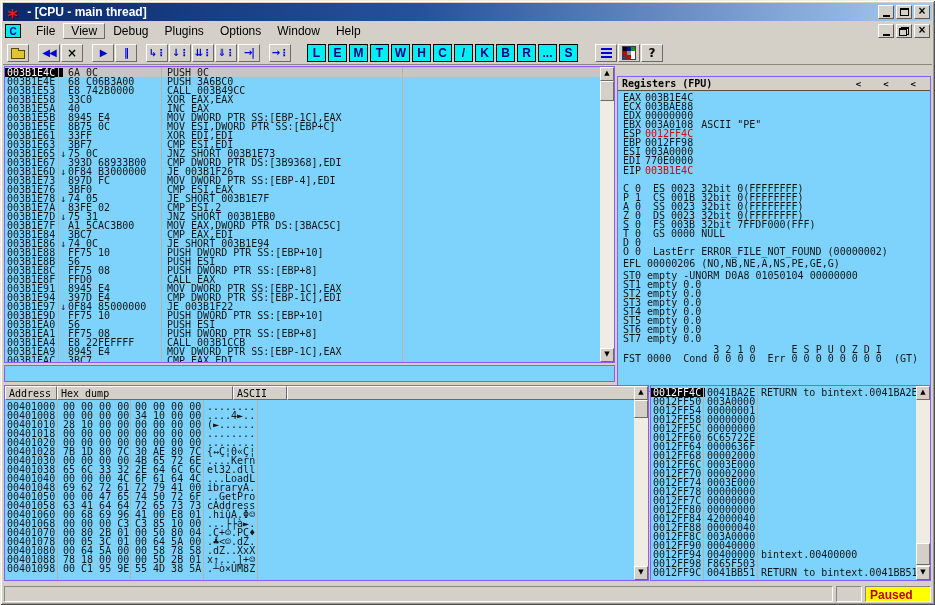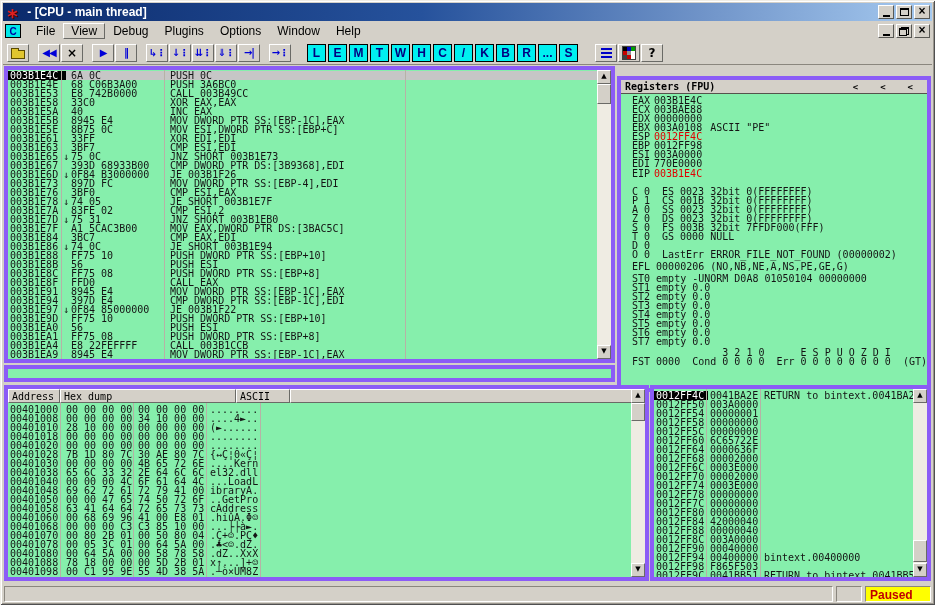--- a/index.html
+++ b/index.html
@@ -38,21 +38,21 @@
   .tglyph{color:#0000d8;font:bold 10px "DejaVu Sans",sans-serif;white-space:nowrap;letter-spacing:-1px;}
   .tglyph.black{color:#000;font-size:12px;letter-spacing:0;}
   .folder-shape{width:14px;height:9px;background:#e0c530;border:1px solid #5a4a00;position:relative;margin-top:3px;box-sizing:border-box;}
   .folder-shape::before{content:"";position:absolute;top:-3px;left:-1px;width:6px;height:2px;background:#e0c530;border:1px solid #5a4a00;border-bottom:none;}
   .list-shape{width:11px;height:10px;background:repeating-linear-gradient(to bottom,#0000c8 0 2px,transparent 2px 4px);}
   .palette-shape{width:12px;height:12px;display:grid;grid-template-columns:repeat(3,1fr);grid-template-rows:repeat(3,1fr);border:1px solid #404040;}
   .pcell{width:100%;height:100%;}
   .lbtn{width:19px;height:18px;margin-right:2px;background:#00f0f0;border:1px solid #000;box-sizing:border-box;
         color:#000080;font:bold 12px "Liberation Sans",sans-serif;display:flex;align-items:center;justify-content:center;flex:0 0 auto;}
   
-  .pane{position:absolute;background:#86efac;border:4px solid #8b5cf6;box-sizing:border-box;overflow:hidden;}
+  .pane{position:absolute;background:#7dd3fc;border:1px solid #8b5cf6;box-sizing:border-box;overflow:hidden;}
   .mono{font-family:"DejaVu Sans Mono",monospace;font-size:10px;color:#141414;white-space:pre;}
   #disasm{left:4px;top:66px;width:611px;height:297px;}
   #infopane{left:4px;top:365px;width:611px;height:17px;}
   #registers{left:617px;top:76px;width:314px;height:316px;}
   #dump{left:4px;top:385px;width:645px;height:196px;}
   #stack{left:650px;top:385px;width:281px;height:196px;}
   .vsep{position:absolute;top:0;bottom:0;width:1px;background:#b6b2a6;z-index:3;}
   
   #disasm-rows{position:absolute;left:0;top:0;right:14px;bottom:0;padding-top:1px;}
   .drow{position:relative;height:9px;line-height:9px;}
@@ -62,21 +62,21 @@
   .jarr{position:absolute;left:55px;}
   .db{position:absolute;left:63px;}
   .dt{position:absolute;left:162px;}
   
   .reghdr{position:absolute;left:0;top:0;right:0;height:13px;background:#d4d0c8;border-bottom:1px solid #55524c;
           display:flex;align-items:center;}
   .regtitle{font:bold 10px "DejaVu Sans Mono",monospace;margin-left:4px;color:#000;}
   #reg-buttons{margin-left:auto;display:flex;gap:22px;margin-right:14px;}
   .chev{font:bold 9px "DejaVu Sans Mono",monospace;color:#000;}
   #reg-lines{position:absolute;left:0;top:14px;right:0;bottom:0;padding-top:2px;}
-  .rline{position:relative;height:9px;line-height:9px;padding-left:11px;}
+  .rline{position:relative;height:9px;line-height:9px;padding-left:5px;}
   .rname{display:inline-block;width:22px;}
   .rflag{display:inline-block;width:30px;}
   .hot{color:#e00000;}
   .rnote{margin-left:8px;}
   .g1{margin-top:1px;}.g2{margin-top:2px;}.g3{margin-top:3px;}.g9{margin-top:9px;}
   
   #dump-header{position:absolute;left:0;top:0;right:8px;height:14px;display:flex;}
   .hcell{height:14px;background:#d4d0c8;border:1px solid;border-color:#fff #6a6a66 #6a6a66 #fff;box-sizing:border-box;
          font:10px "DejaVu Sans Mono",monospace;color:#000;padding:1px 0 0 3px;flex:0 0 auto;}
   .hcell.fill{flex:1 1 auto;}

